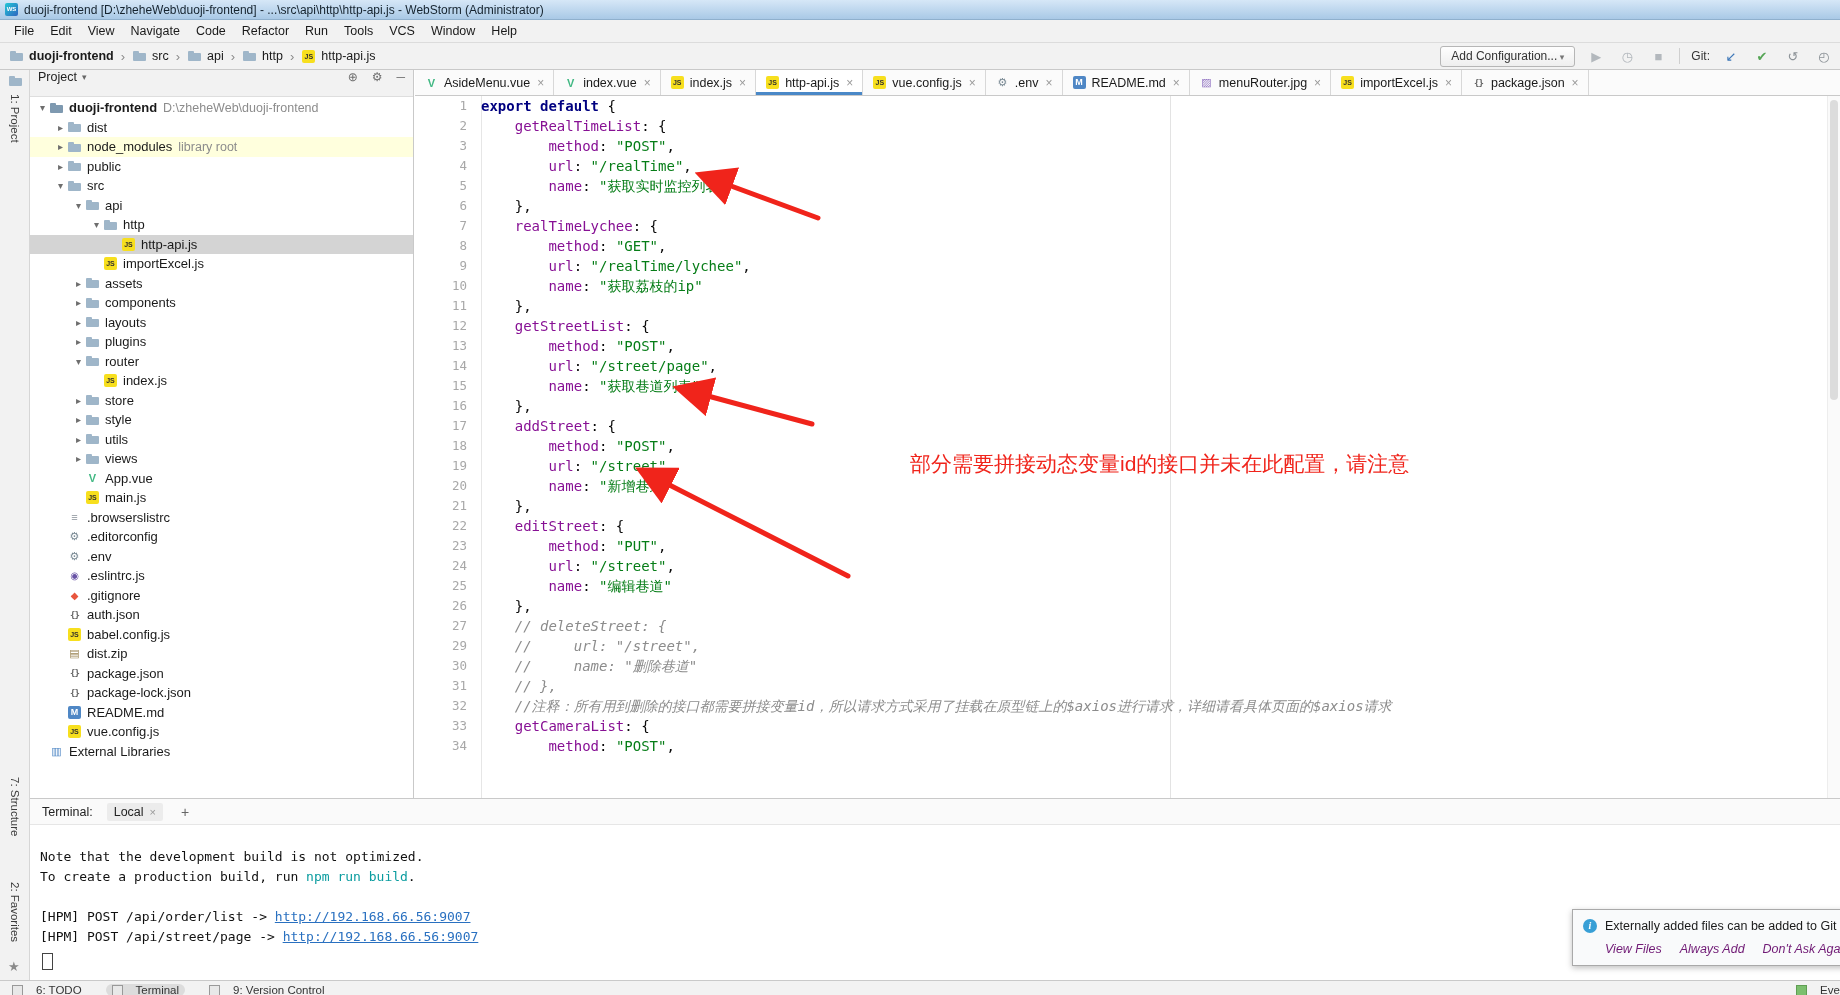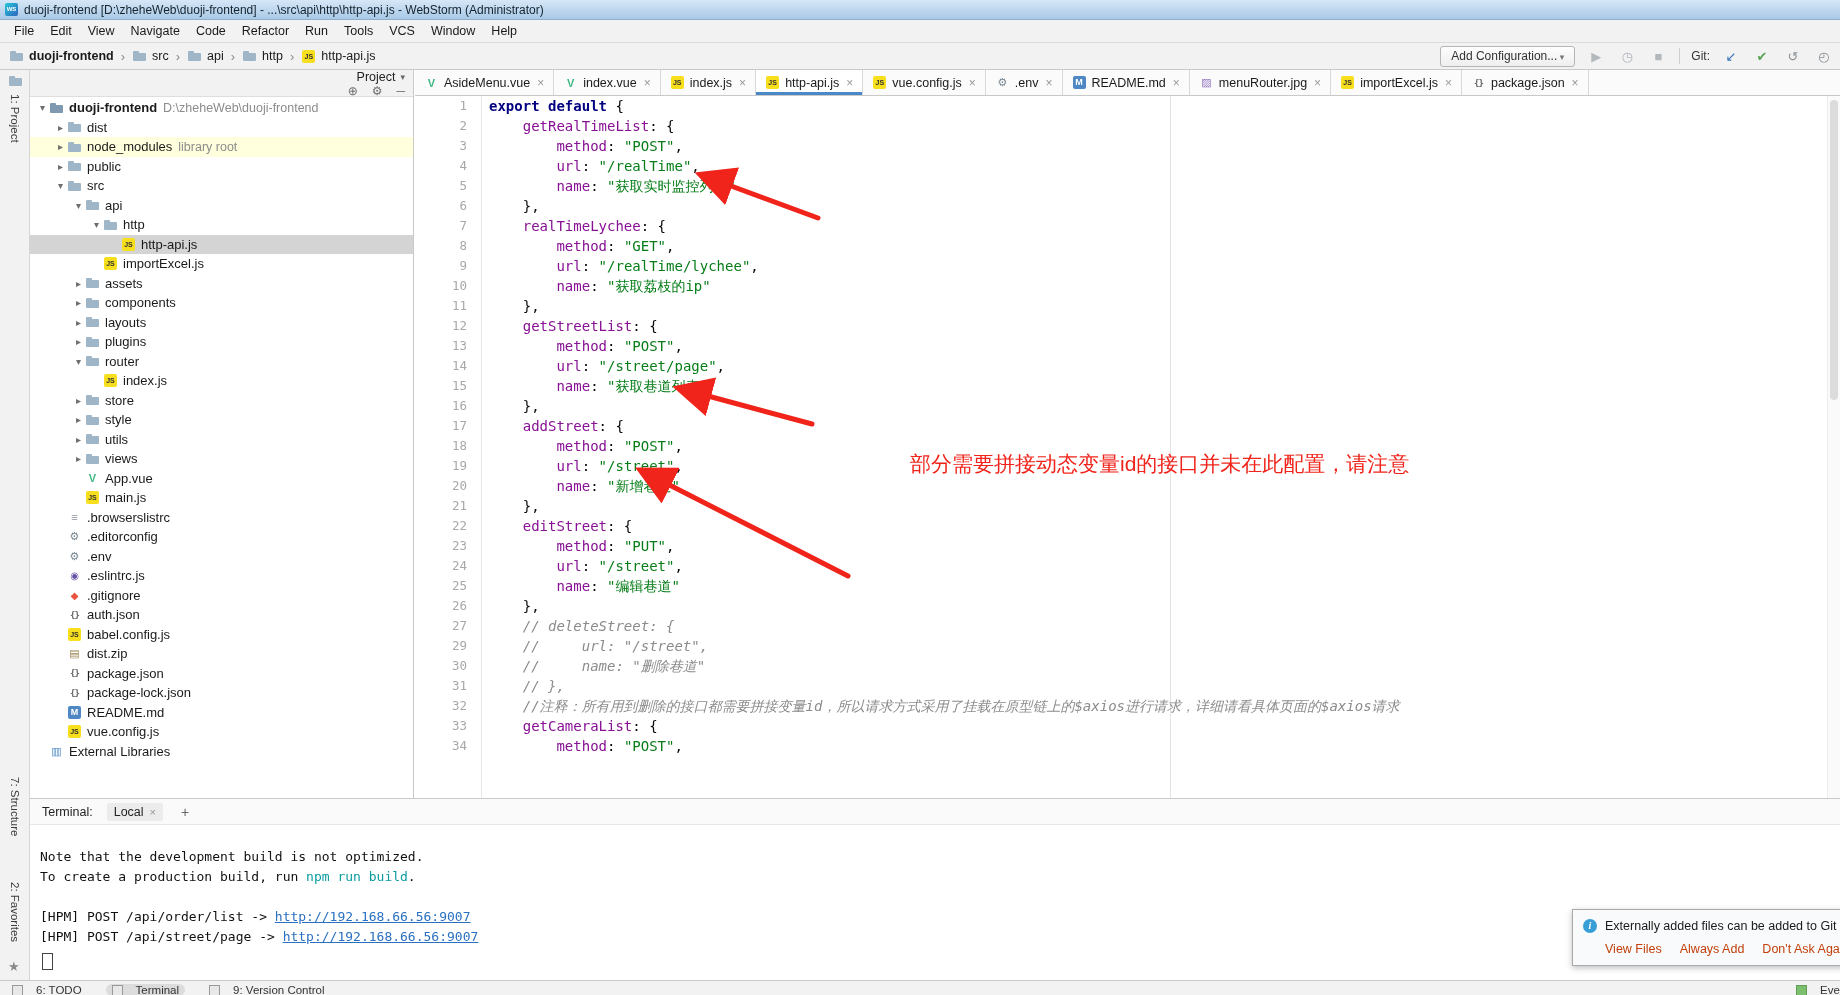--- a/index.html
+++ b/index.html
@@ -41,22 +41,22 @@
   
   .stripe{position:absolute;left:0;top:70px;width:30px;height:910px;background:#f2f2f2;
     border-right:1px solid #d6d6d6;box-sizing:border-box;}
   .stripe-btn{position:absolute;left:2px;width:26px;display:flex;flex-direction:column;align-items:center;gap:5px;}
   .vtext{writing-mode:vertical-rl;font-size:11.5px;color:#3c3c3c;white-space:nowrap;}
   .stripe-star{position:absolute;left:8px;bottom:6px;color:#8a8a8a;font-size:13px;}
 
   
   .project-panel{position:absolute;left:30px;top:70px;width:384px;height:728px;background:#fff;
     border-right:1px solid #c9c9c9;box-sizing:border-box;overflow:hidden;}
-  .pp-header{height:26px;display:flex;align-items:flex-end;padding:0 8px;background:#f2f2f2;
-    border-bottom:1px solid #dedede;flex-direction:column;}
+  .pp-header{height:26px;display:flex;align-items:flex-start;padding:0 8px;background:#f2f2f2;
+    border-bottom:1px solid #dedede;}
   .pp-title{font-size:12.5px;color:#222;display:flex;align-items:center;gap:5px;}
   .pp-caret{font-size:9px;color:#666;}
   .pp-icons{margin-left:auto;display:flex;gap:14px;color:#6f6f6f;font-size:12px;align-items:center;}
   .tree{position:absolute;top:26px;left:0;right:0;bottom:0;overflow:hidden;padding-top:2px;}
   .tree-row{height:19.5px;display:flex;align-items:center;font-size:13px;color:#1a1a1a;white-space:nowrap;}
   .tree-row.sel{background:#d4d4d4;}
   .tree-row.hl{background:#ffffdd;}
   .tchev{width:13px;flex:0 0 13px;text-align:center;color:#6e6e6e;font-size:10px;}
   .tlabel{margin-left:5px;}
   .tlabel.bold{font-weight:bold;}
@@ -90,21 +90,21 @@
   .etab.active{background:#fff;box-shadow:inset 0 -3px 0 #4a88c7;}
   .etclose{color:#9a9a9a;font-size:12px;margin-left:2px;}
 
   
   .editor{position:absolute;left:415px;top:96px;right:0;height:702px;background:#fff;overflow:hidden;}
   .gutter-line{position:absolute;left:66px;top:0;bottom:0;width:1px;background:#e6e6e6;}
   .wrap-guide{position:absolute;left:755px;top:0;bottom:0;width:1px;background:#e3e3e3;}
   .code-row{display:flex;height:20px;position:relative;z-index:2;}
   .ln{flex:0 0 52px;text-align:right;padding-right:14px;color:#a8a8a8;
     font:12.5px/20px "DejaVu Sans Mono",monospace;}
-  .lc{white-space:pre;font:14px/20px "DejaVu Sans Mono",monospace;color:#080808;padding-left:8px;}
+  .lc{white-space:pre;font:14px/20px "DejaVu Sans Mono",monospace;color:#080808;}
   .tk-k{color:#000080;font-weight:bold;}
   .tk-p{color:#871094;}
   .tk-s{color:#067d17;}
   .tk-c{color:#8c8c8c;font-style:italic;}
   .red-note{position:absolute;left:495px;top:354px;font-size:21px;color:#f0241b;white-space:nowrap;z-index:5;}
   .scrollbar{position:absolute;right:0;top:0;width:12px;bottom:0;background:#fafafa;border-left:1px solid #ededed;}
   .scroll-thumb{position:absolute;right:2px;top:4px;width:8px;height:300px;background:#dcdcdc;border-radius:4px;}
 
   
   .arrows{position:absolute;left:0;top:0;z-index:30;pointer-events:none;}
@@ -125,21 +125,21 @@
   .tm-link{color:#2970c0;text-decoration:underline;}
   .term-cursor{width:9px;height:15px;border:1px solid #444;margin:6px 0 0 2px;}
 
   
   .ntf{position:absolute;left:1572px;top:909px;width:300px;background:#f9fafb;border:1px solid #a9a9a9;
     box-shadow:0 2px 6px rgba(0,0,0,.25);padding:9px 10px;z-index:20;box-sizing:border-box;}
   .ntf-row1{display:flex;align-items:center;gap:8px;font-size:12.5px;color:#1a1a1a;white-space:nowrap;}
   .ntf-info{width:14px;height:14px;border-radius:50%;background:#389fd6;color:#fff;flex:0 0 14px;
     font:italic bold 10px/14px "Liberation Serif",serif;text-align:center;}
   .ntf-actions{margin:9px 0 0 22px;display:flex;gap:18px;font-size:12.5px;white-space:nowrap;}
-  .ntf-link{color:#c2410c;}
+  .ntf-link{color:#701a75;font-style:italic;}
 
   
   .statusbar{position:absolute;left:0;top:980px;width:100%;height:24px;background:#f2f2f2;
     border-top:1px solid #c9c9c9;display:flex;align-items:flex-start;gap:24px;
     padding:3px 0 0 12px;box-sizing:border-box;font-size:11.5px;color:#333;}
   .sb-item{display:inline-flex;align-items:flex-end;gap:13px;white-space:nowrap;}
   .sb-item.active{background:#dcdcdc;padding:0 6px;border-radius:6px;}
   .sb-item.right{position:absolute;left:1796px;top:3px;}
   .sb-ic{width:9px;height:9px;border:1px solid #999;background:#e8e8e8;display:inline-block;}
   .sb-ic.green{background:#7cbf6e;border-color:#5f9e53;}

